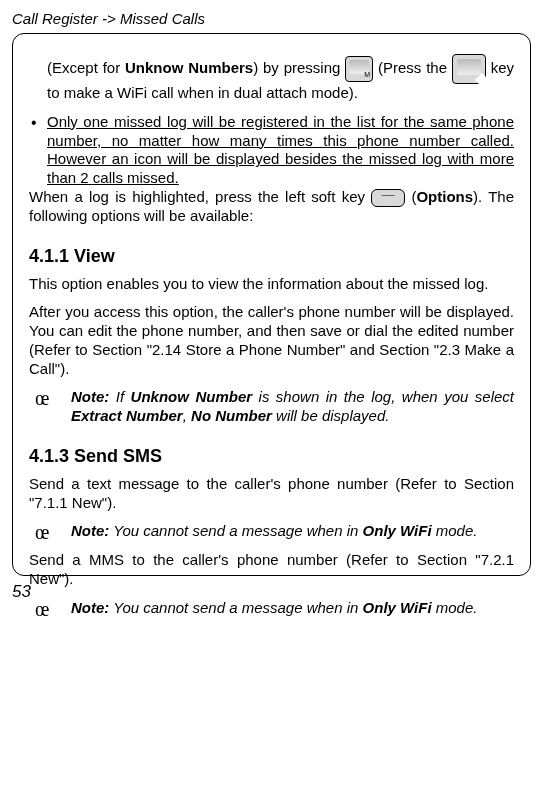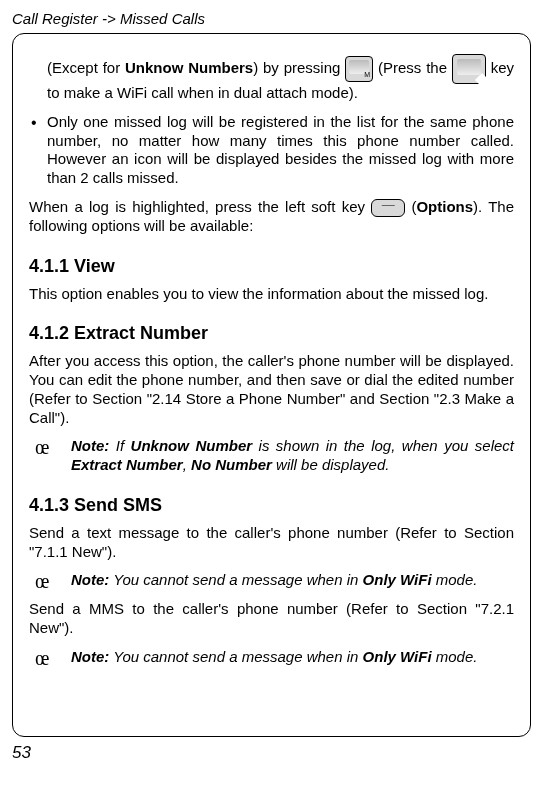--- a/index.html
+++ b/index.html
@@ -15,36 +15,36 @@
   }
   .header {
     font-style: italic;
     font-size: 15px;
     padding: 2px 6px 6px 0;
   }
   .page-frame {
     border: 1.5px solid #000;
     border-radius: 12px;
     padding: 20px 16px 16px 16px;
-    height: 704px;
+    height: 543px;
     position: relative;
   }
   .indent-block {
     padding-left: 18px;
     text-align: justify;
     margin-bottom: 10px;
     line-height: 1.25;
     position: relative;
   }
   .bullet-block {
     padding-left: 18px;
     text-align: justify;
-    margin-bottom: 10px;
     line-height: 1.25;
     position: relative;
+    text-decoration: underline;
   }
   .bullet-block::before {
     content: "•";
     position: absolute;
     left: 2px;
     top: 0;
     font-size: 16px;
   }
   .icon-box {
     display: inline-block;
@@ -154,21 +154,20 @@
     <span>Only one missed log will be registered in the list for the same phone number, no matter how many times this phone number called. However an icon will be displayed besides the missed log with more than 2 calls missed.</span>
   </div>
 
   <div class="body-para">
     <span>When a log is highlighted, press the left soft key </span><span class="icon-box icon-key"></span><span> (</span><span class="bold">Options</span><span>). The following options will be available:</span>
   </div>
 
   <div class="section-title">4.1.1 View</div>
   <div class="body-para">This option enables you to view the information about the missed log.</div>
 
-  <div class="section-title">4.1.2 Extract Number</div>
   <div class="body-para">After you access this option, the caller's phone number will be displayed. You can edit the phone number, and then save or dial the edited number (Refer to Section "2.14 Store a Phone Number" and Section "2.3 Make a Call").</div>
 
   <div class="note-block">
     <span class="marker">œ</span>
     <span class="bolditalic">Note:</span><span> If </span><span class="bolditalic">Unknow Number</span><span> is shown in the log, when you select </span><span class="bolditalic">Extract Number</span><span>, </span><span class="bolditalic">No Number</span><span> will be displayed.</span>
   </div>
 
   <div class="section-title">4.1.3 Send SMS</div>
   <div class="body-para">Send a text message to the caller's phone number (Refer to Section "7.1.1 New").</div>
 

